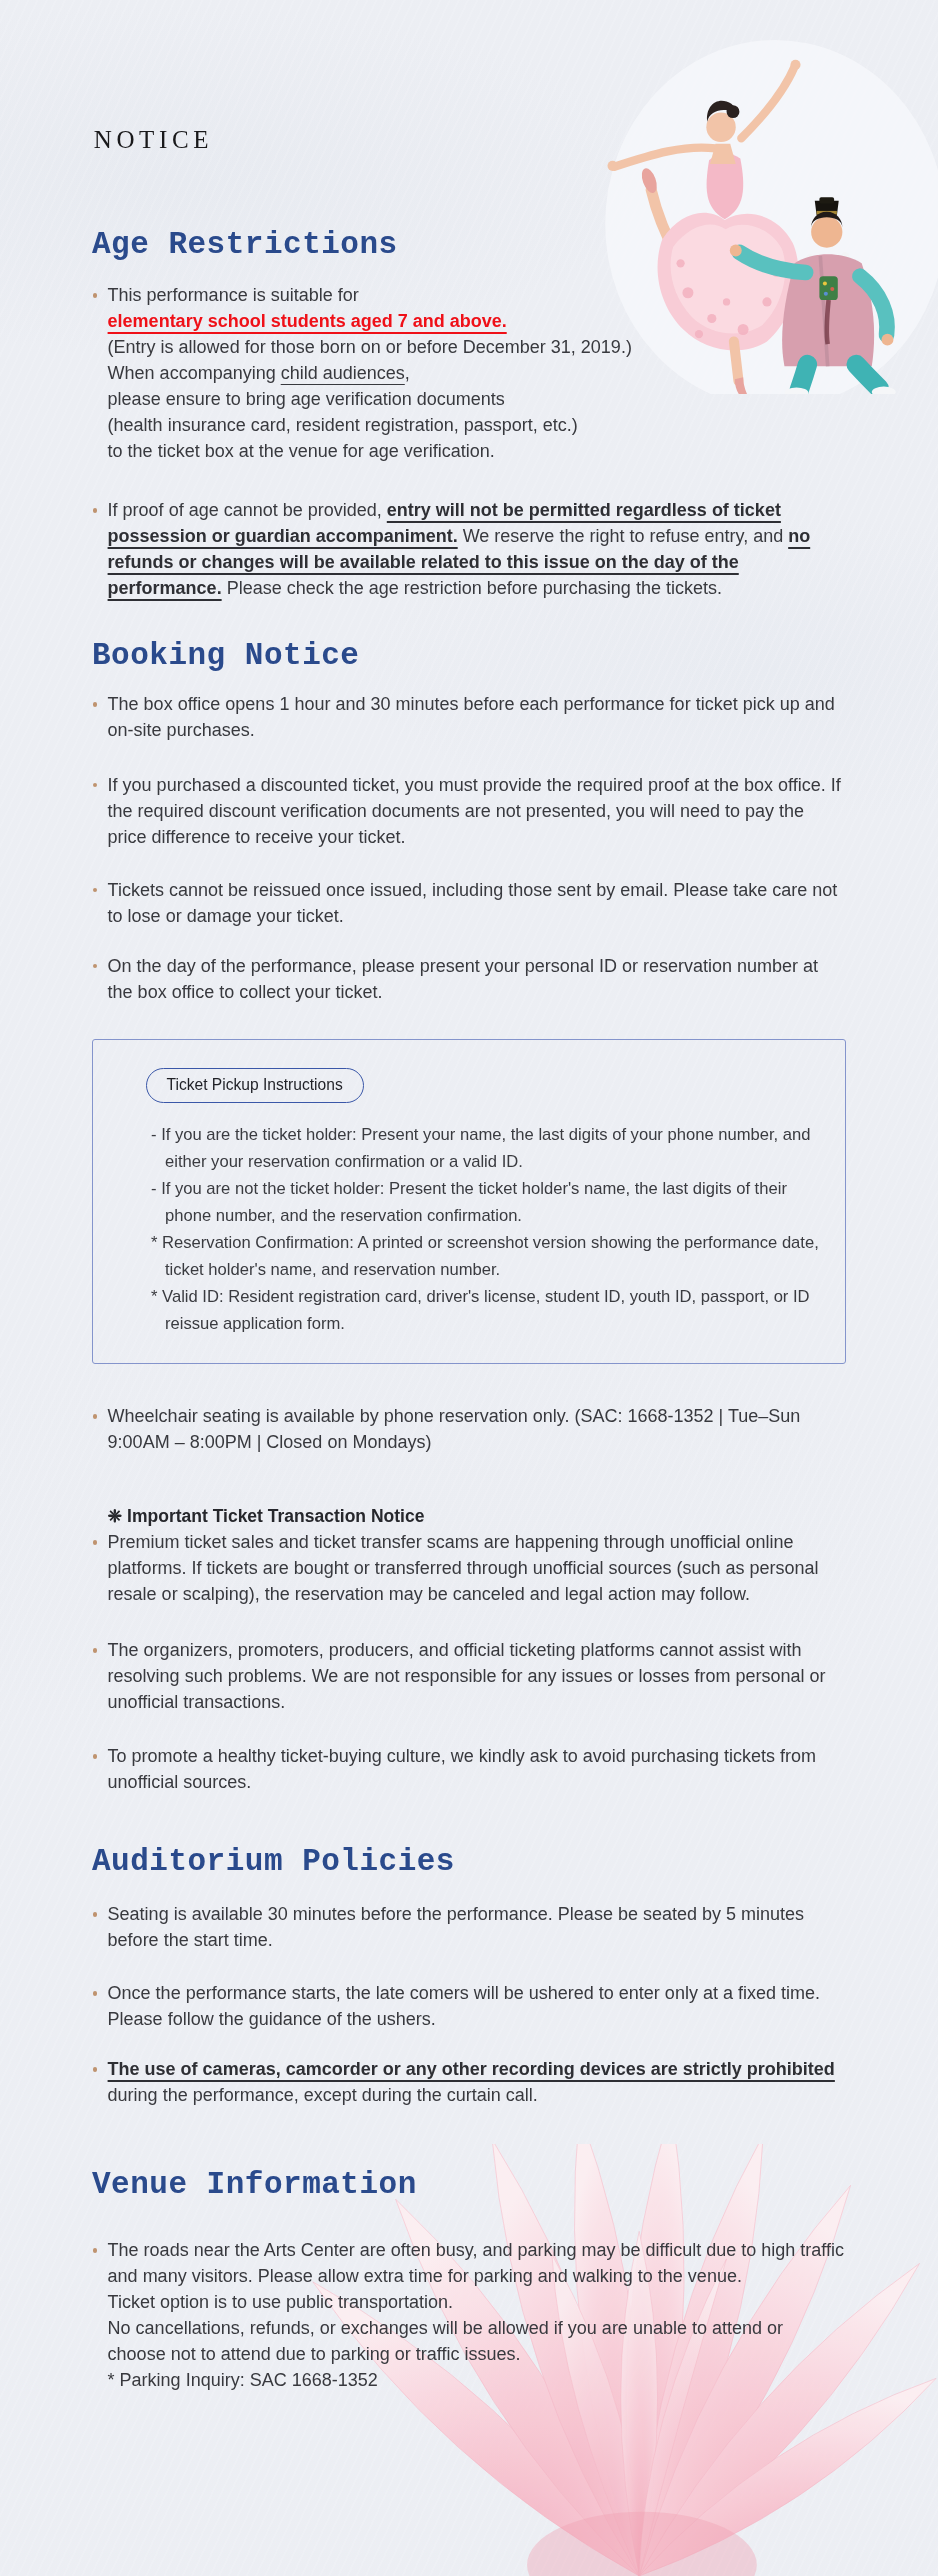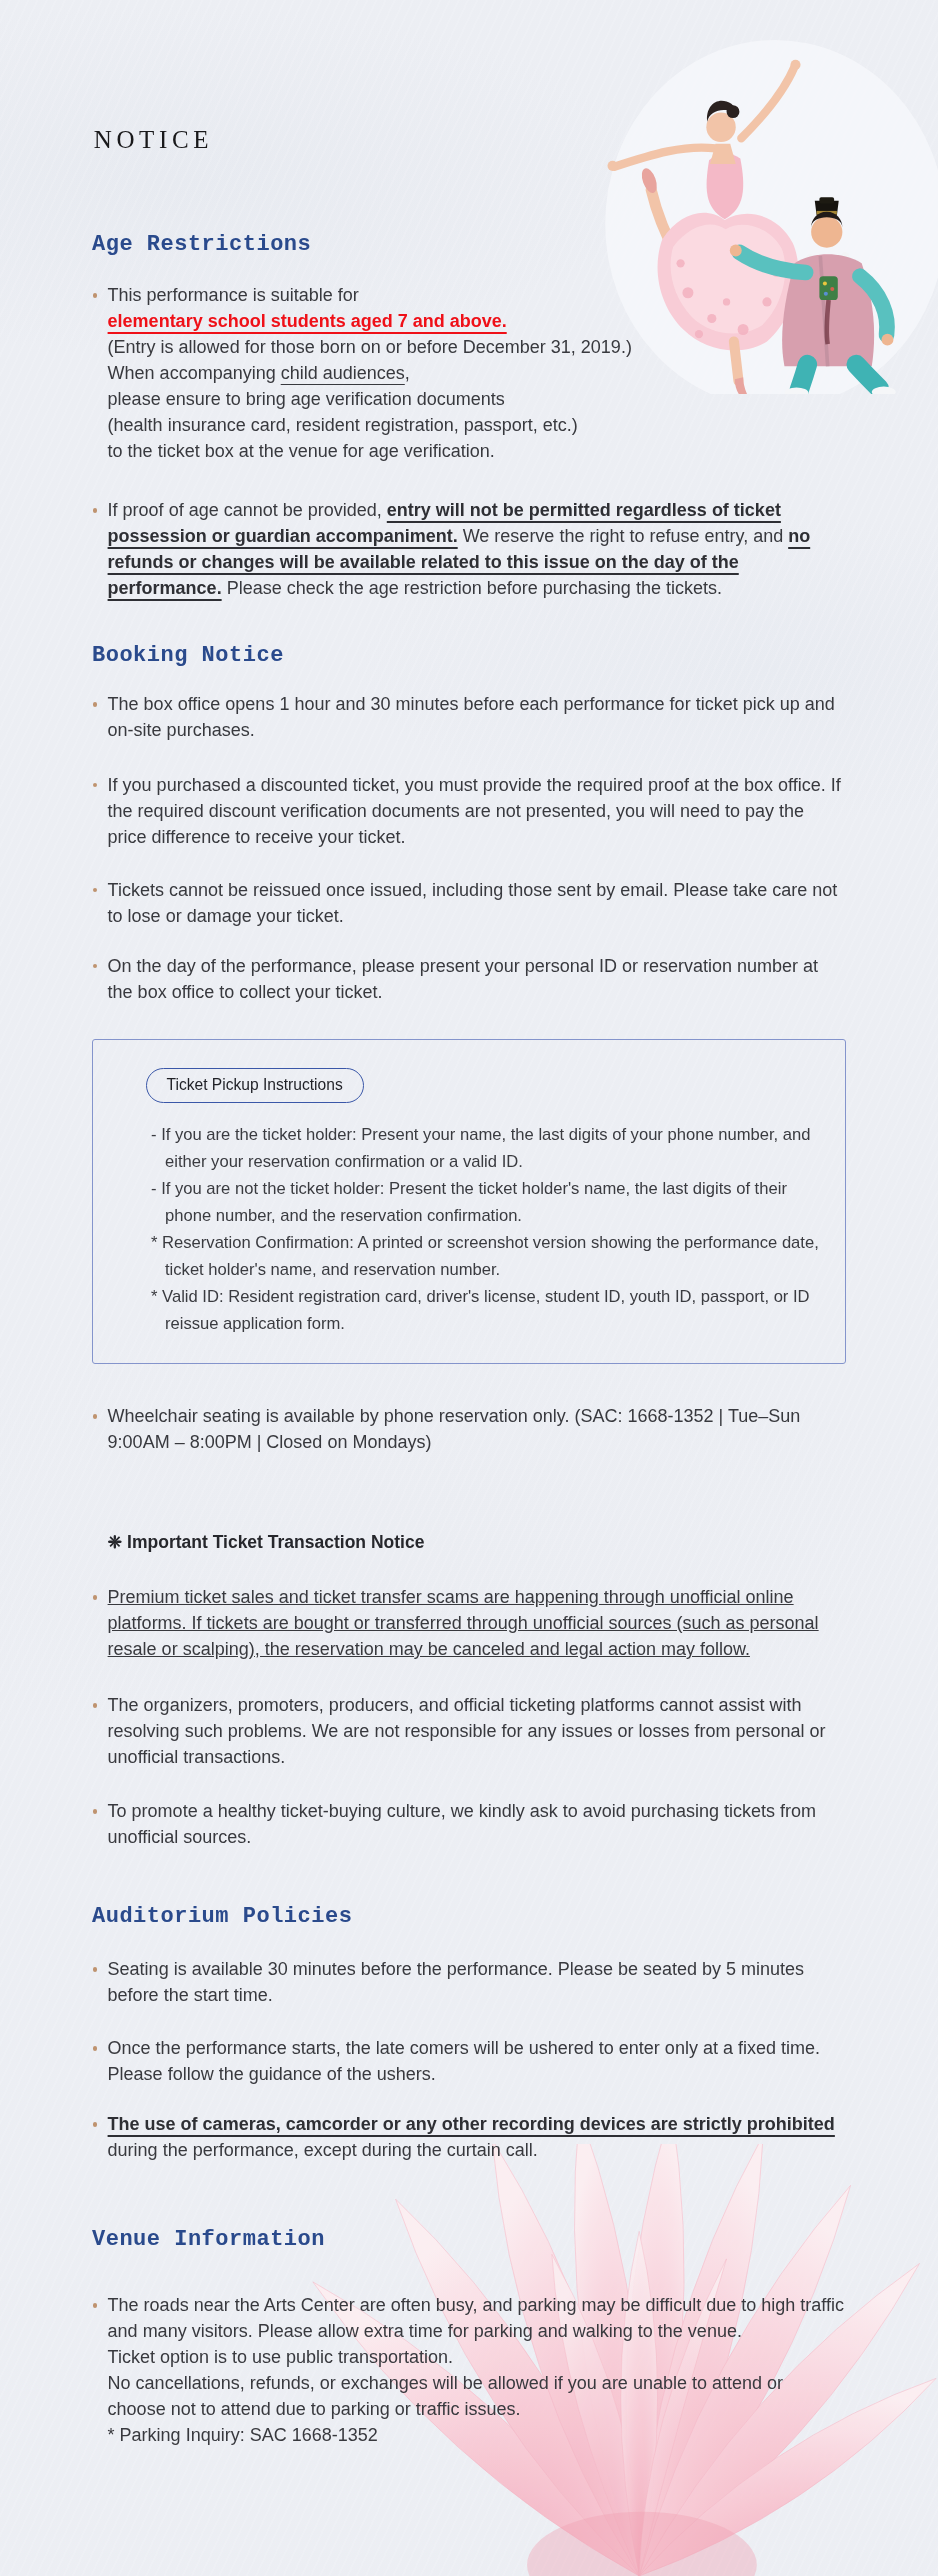--- a/index.html
+++ b/index.html
@@ -25,21 +25,21 @@
   .deco-lotus{left:276px;top:2144px;width:662px;height:432px;}
   .content{position:absolute;left:92px;top:0;width:754px;}
   h1.notice-title{
     font-family:"Liberation Serif", serif;
     font-weight:500;font-size:25px;line-height:25px;
     letter-spacing:4.6px;color:#19191b;
     margin:127px 0 0 1.8px;
   }
   h2.section-heading{
     font-family:"Liberation Mono", monospace;
-    font-weight:700;font-size:22px;line-height:31px;
+    font-weight:700;font-size:31px;line-height:31px;
     letter-spacing:0.5px;color:#2a4a8c;margin:0;
   }
   .bullet{
     position:relative;padding-left:15.6px;
     font-size:18px;line-height:26px;color:#38393e;
   }
   .dot{
     position:absolute;left:0.9px;top:11px;
     width:4.6px;height:4.6px;border-radius:50%;
     background:#bf936f;
@@ -63,21 +63,21 @@
   .pickup-pill{
     display:inline-block;
     border:1.4px solid #3a57a8;border-radius:20px;
     padding:6.4px 20px 7.4px;margin-left:-5.5px;
     font-size:15.6px;line-height:19.3px;color:#1f2026;
     background:transparent;
   }
   .pickup-items{margin-top:18.4px;font-size:16.6px;line-height:27px;color:#3a3b40;}
   .hang{padding-left:14px;text-indent:-14px;}
   .subheading{
-    margin-top:74px;padding-left:15.6px;
+    margin-top:48px;padding-left:15.6px;
     font-weight:700;font-size:17.5px;line-height:26px;color:#26272c;
   }
 </style>
 </head>
 <body>
 
 <div class="page">
   <div class="texture"></div>
 
   <svg class="deco deco-dancers" viewBox="0 0 372 400" aria-hidden="true">
@@ -222,21 +222,21 @@
       </div>
     </div>
 
     <div class="bullet" style="margin-top:39px;">
       <span class="dot"></span>
       <div>Wheelchair seating is available by phone reservation only. (SAC: 1668-1352 | Tue–Sun 9:00AM – 8:00PM | Closed on Mondays)</div>
     </div>
 
     <div class="subheading">❈ Important Ticket Transaction Notice</div>
 
-    <div class="bullet" style="margin-top:29px;text-decoration:underline;">
+    <div class="bullet" style="">
       <span class="dot"></span>
       <div>Premium ticket sales and ticket transfer scams are happening through unofficial online platforms. If tickets are bought or transferred through unofficial sources (such as personal resale or scalping), the reservation may be canceled and legal action may follow.</div>
     </div>
 
     <div class="bullet" style="margin-top:30px;">
       <span class="dot"></span>
       <div>The organizers, promoters, producers, and official ticketing platforms cannot assist with resolving such problems. We are not responsible for any issues or losses from personal or unofficial transactions.</div>
     </div>
 
     <div class="bullet" style="margin-top:28px;">

